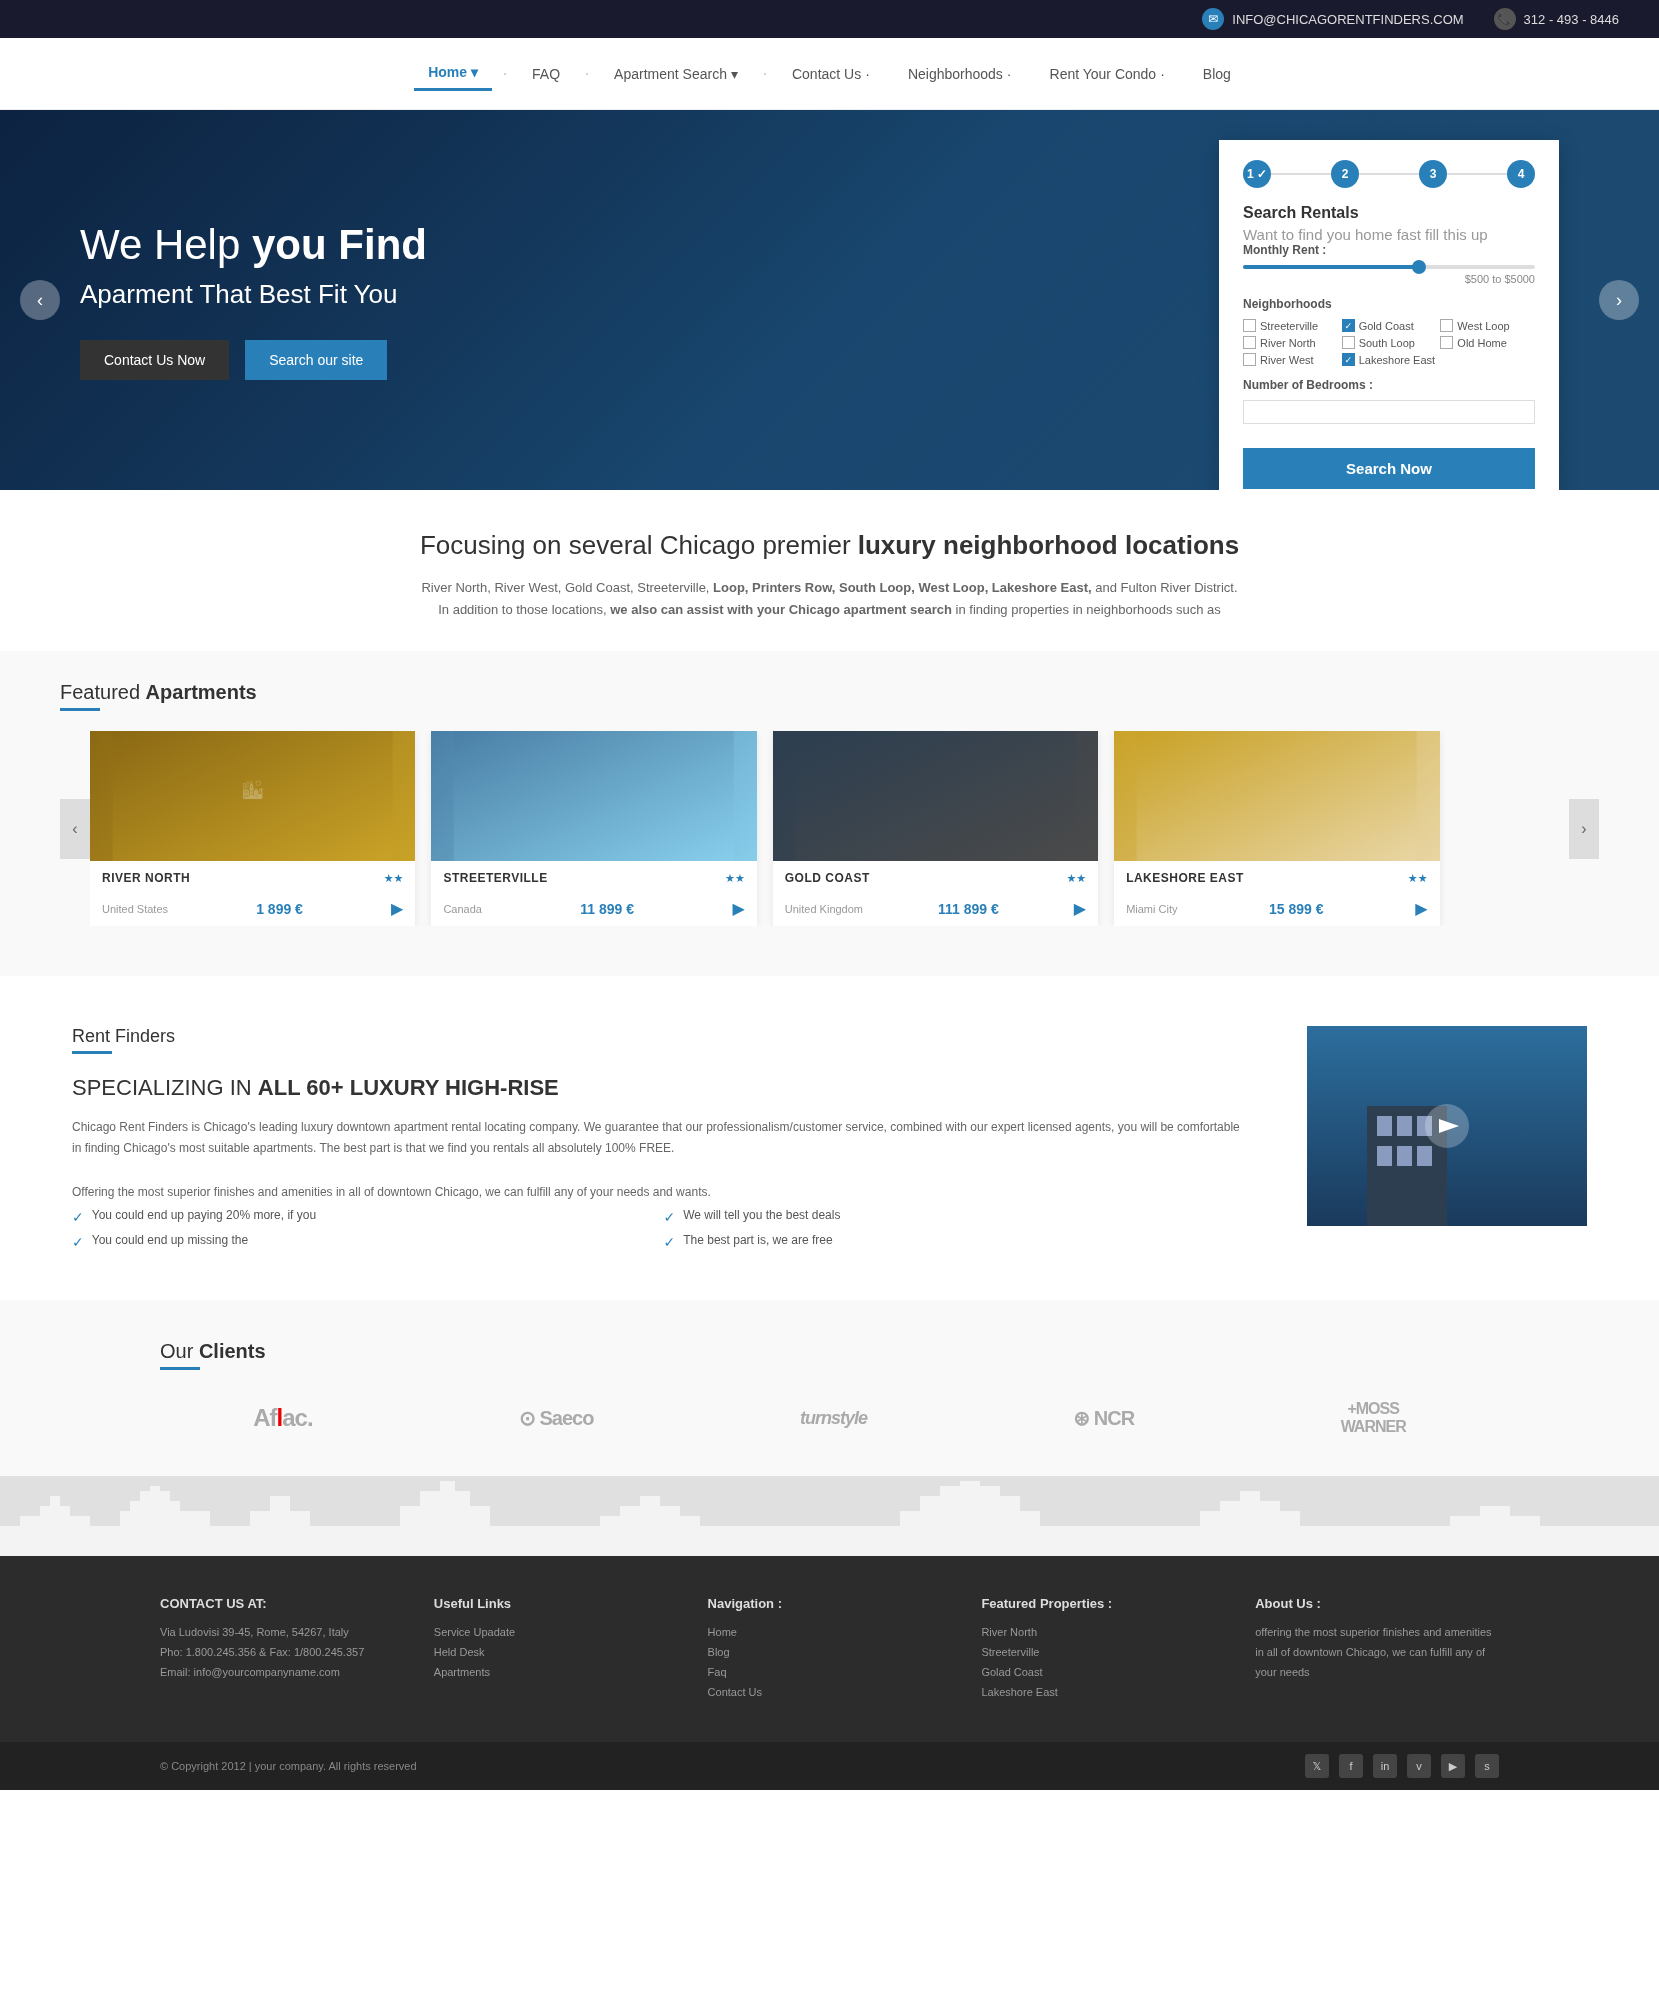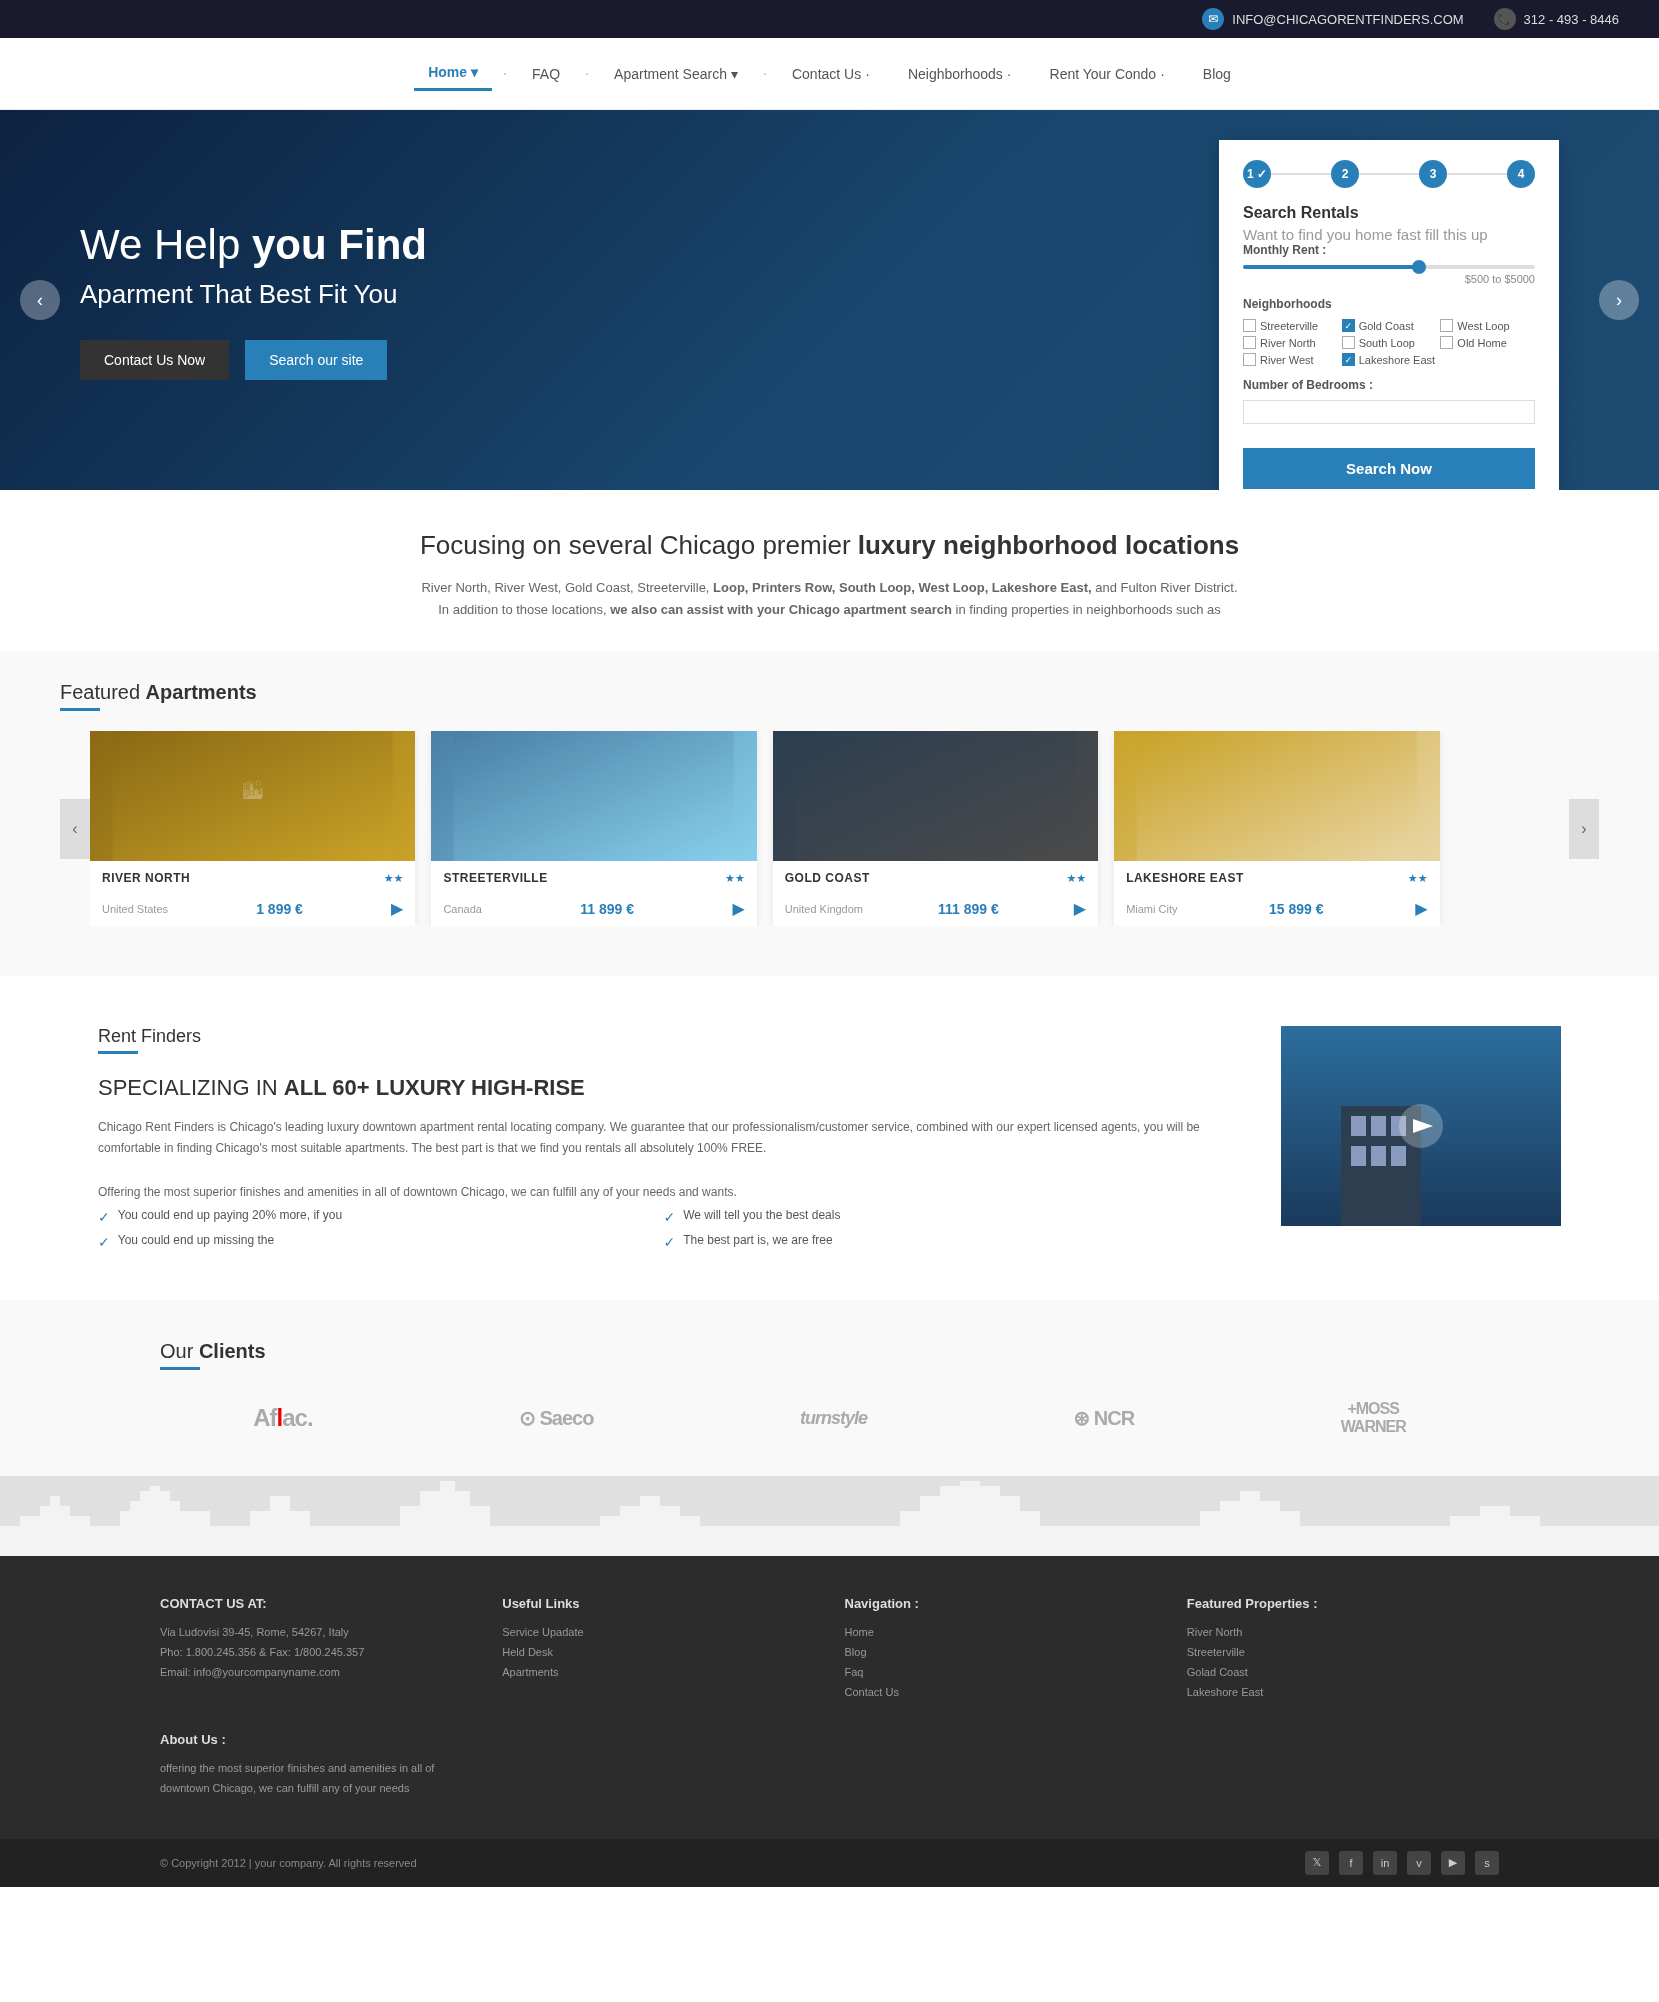--- a/index.html
+++ b/index.html
@@ -215,21 +215,21 @@
     .skyline-divider {
       height: 80px;
       background: #e8e8e8;
       display: flex; align-items: flex-end;
       overflow: hidden;
     }
     .skyline-svg { width: 100%; height: 80px; }
 
     
     .footer { background: #2c2c2c; color: #aaa; padding: 40px 160px; }
-    .footer-grid { display: grid; grid-template-columns: 1fr 1fr 1fr 1fr; gap: 30px; }
+    .footer-grid { display: grid; grid-template-columns: 1fr 1fr 1fr 1fr 1fr; gap: 30px; }
     .footer-col-title { color: #ddd; font-size: 13px; font-weight: bold; margin-bottom: 12px; }
     .footer-col p, .footer-col a { font-size: 11px; color: #999; display: block; line-height: 1.8; text-decoration: none; }
     .footer-bottom { background: #222; color: #888; text-align: center; padding: 14px; font-size: 11px; display: flex; justify-content: space-between; align-items: center; padding: 12px 160px; }
     .footer-social { display: flex; gap: 10px; }
     .social-icon { width: 24px; height: 24px; background: #444; border-radius: 3px; display: flex; align-items: center; justify-content: center; font-size: 11px; color: #ccc; cursor: pointer; }
 
     
     .apt-img-1 { background: linear-gradient(135deg, #8B6914 0%, #C9A227 100%); }
     .apt-img-2 { background: linear-gradient(135deg, #4a7fa5 0%, #87ceeb 100%); }
     .apt-img-3 { background: linear-gradient(135deg, #2c3e50 0%, #4a4a4a 100%); }
@@ -481,21 +481,21 @@
           <span class="apt-price">15 899 €</span>
           <span class="apt-arrow">▶</span>
         </div>
       </div>
 
     </div>
     <button class="carousel-arrow">›</button>
   </div>
 </div>
 
-<div style="background:#fff;padding:50px 98px;display:flex;gap:60px;">
+<div style="background:#fff;padding:50px 72px;display:flex;gap:60px;">
   <div style="flex:1;">
     <div class="rent-section-label">Rent Finders</div>
     <div class="rent-underline"></div>
     <div class="rent-heading">
       <span>SPECIALIZING IN </span><strong>ALL 60+ LUXURY HIGH-RISE</strong>
     </div>
     <p class="rent-text">
       Chicago Rent Finders is Chicago's leading luxury downtown apartment rental locating company. We guarantee that our professionalism/customer service, combined with our expert licensed agents, you will be comfortable in finding Chicago's most suitable apartments. The best part is that we find you rentals all absolutely 100% FREE.<br><br>
       Offering the most superior finishes and amenities in all of downtown Chicago, we can fulfill any of your needs and wants.
     </p>

